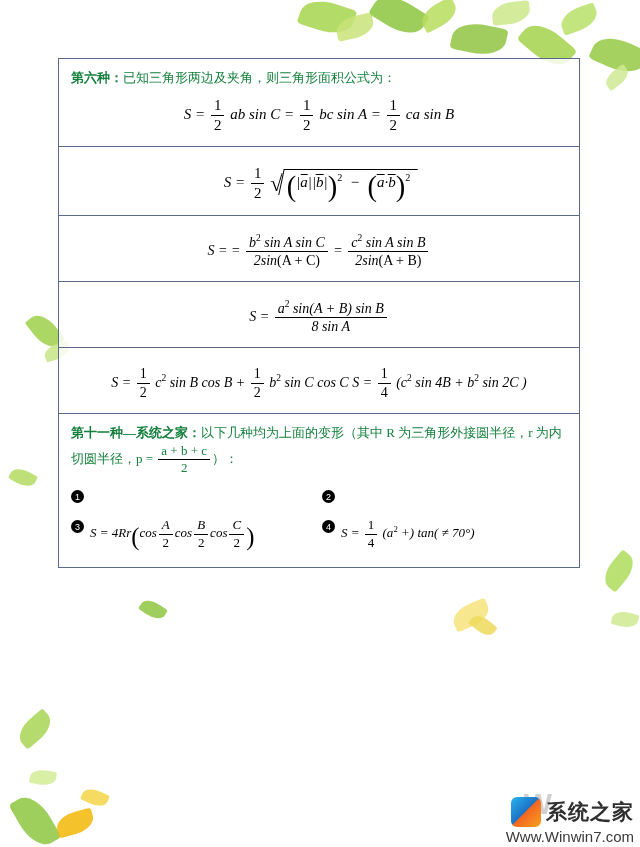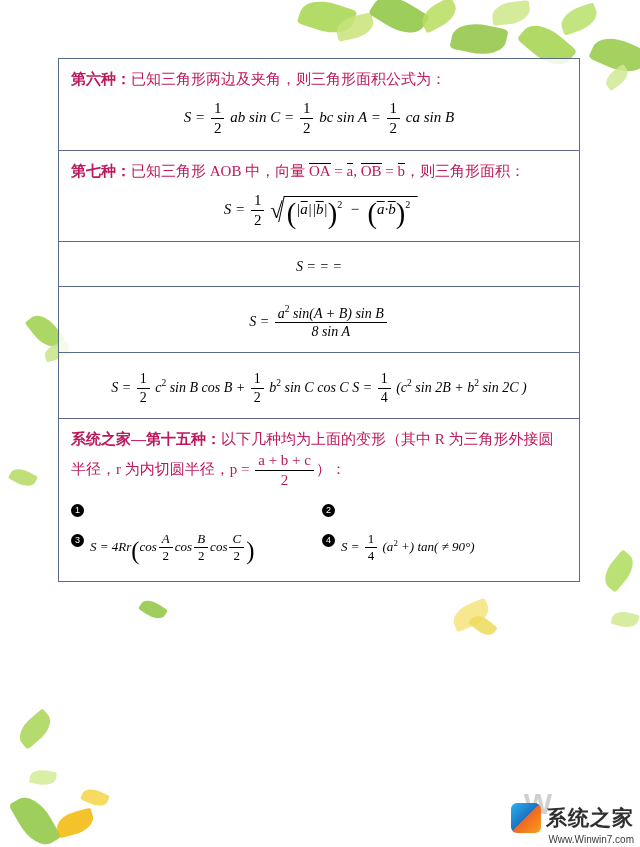--- a/index.html
+++ b/index.html
@@ -63,23 +63,23 @@
     background: rgba(255,255,255,0.82);
   }
   .row {
     border-bottom: 1px solid #5a6a88;
     padding: 9px 12px 11px 12px;
     box-sizing: border-box;
   }
   .row:last-child { border-bottom: none; }
 
   .lead {
-    font-size: 15px;
+    font-size: 13px;
     line-height: 1.55;
-    color: #be185d;
+    color: #15803d;
     font-family: "Liberation Serif", serif;
   }
   .lead b { font-weight: bold; }
 
   .formula {
     text-align: center;
     margin-top: 8px;
     font-size: 14px;
     font-family: "Liberation Serif", serif;
     font-style: italic;
@@ -175,21 +175,21 @@
     right: 86px;
     bottom: 26px;
     font-family: "Liberation Sans", sans-serif;
     font-size: 30px;
     font-weight: bold;
     color: rgba(150,150,150,0.45);
     letter-spacing: 2px;
   }
   .wm-url {
     font-family: "Liberation Sans", sans-serif;
-    font-size: 10px;
+    font-size: 15px;
     color: #3a3a3a;
     margin-top: 1px;
   }
 </style>
 </head>
 <body>
 
 <div class="leaf lg deco-tl-1"></div>
 <div class="leaf md deco-tl-2"></div>
 <div class="leaf lg deco-tl-3"></div>
@@ -227,43 +227,44 @@
       <span>=</span>
       <span class="frac"><span class="num up">1</span><span class="den up">2</span></span>
       <span>bc sin A</span>
       <span>=</span>
       <span class="frac"><span class="num up">1</span><span class="den up">2</span></span>
       <span>ca sin B</span>
     </div>
   </div>
 
   <div class="row">
-    <div class="lead">
-      <b>第七种：</b><span>已知三角形 AOB 中，向量</span>
-      <span class="vec">OA</span> =
-      <span class="vec">a</span><span>,</span>
-      <span class="vec">OB</span> =
-      <span class="vec">b</span><span>，则三角形面积：</span>
-    </div>
     <div class="formula lg">
       <span>S</span> =
       <span class="frac"><span class="num up">1</span><span class="den up">2</span></span>
       <span class="radsign">√</span><span class="sqrt"><span>
         <span class="paren-big">(</span>|<span class="vec">a</span>||<span class="vec">b</span>|<span class="paren-big">)</span><span class="sup">2</span>
         &nbsp;−&nbsp;
         <span class="paren-big">(</span><span class="vec">a</span>·<span class="vec">b</span><span class="paren-big">)</span><span class="sup">2</span>
       </span></span>
     </div>
   </div>
 
   <div class="row">
     <div class="formula">
       <span>S</span> =
       <span>=</span>
-      <span>=</span>
+      <span class="frac">
+        <span class="num"><span>b</span><span class="sup">2</span> <span>sin A sin C</span></span>
+        <span class="den"><span>2sin</span><span class="up">(A + C)</span></span>
+      </span>
+      <span>=</span>
+      <span class="frac">
+        <span class="num"><span>c</span><span class="sup">2</span> <span>sin A sin B</span></span>
+        <span class="den"><span>2sin</span><span class="up">(A + B)</span></span>
+      </span>
     </div>
   </div>
 
   <div class="row">
     <div class="formula">
       <span>S</span> =
       <span class="frac">
         <span class="num"><span>a</span><span class="sup">2</span> <span>sin(A + B) sin B</span></span>
         <span class="den">8 sin A</span>
       </span>
@@ -277,28 +278,28 @@
       <span>c</span><span class="sup">2</span>
       <span>sin B cos B</span>
       <span>+</span>
       <span class="frac"><span class="num up">1</span><span class="den up">2</span></span>
       <span>b</span><span class="sup">2</span>
       <span>sin C cos C</span>
       <span>S</span>
       <span>=</span>
       <span class="frac"><span class="num up">1</span><span class="den up">4</span></span>
       <span>(c</span><span class="sup">2</span>
-      <span>sin 2B + b</span><span class="sup">2</span>
+      <span>sin 4B + b</span><span class="sup">2</span>
       <span>sin 2C )</span>
     </div>
   </div>
 
   <div class="row" style="padding-bottom:16px;">
     <div class="lead">
-      <b>系统之家—第十五种：</b><span>以下几种均为上面的变形（其中 R 为三角形外接圆半径，r 为内切圆半径，p =</span>
+      <b>第十一种—系统之家：</b><span>以下几种均为上面的变形（其中 R 为三角形外接圆半径，r 为内切圆半径，p =</span>
       <span class="frac">
         <span class="num">a + b + c</span>
         <span class="den">2</span>
       </span>）：
     </div>
 
     <div class="items">
       <div class="item">
         <span class="badge">1</span>
       </div>
@@ -310,21 +311,21 @@
         <span>
           <span>S = 4Rr</span><span class="paren-big">(</span><span>cos</span><span class="frac"><span class="num">A</span><span class="den up">2</span></span><span>cos</span><span class="frac"><span class="num">B</span><span class="den up">2</span></span><span>cos</span><span class="frac"><span class="num">C</span><span class="den up">2</span></span><span class="paren-big">)</span>
         </span>
       </div>
       <div class="item">
         <span class="badge">4</span>
         <span>
           <span>S =</span>
           <span class="frac"><span class="num up">1</span><span class="den up">4</span></span>
           <span>(a</span><span class="sup">2</span>
-          <span>+</span><span>) tan</span><span>( ≠ 90°)</span>
+          <span>+</span><span>) tan</span><span>( ≠ 70°)</span>
         </span>
       </div>
     </div>
   </div>
 
 </div>
 
 <div class="wm-ghost">W</div>
 <div class="watermark">
   <div class="wm-top">

